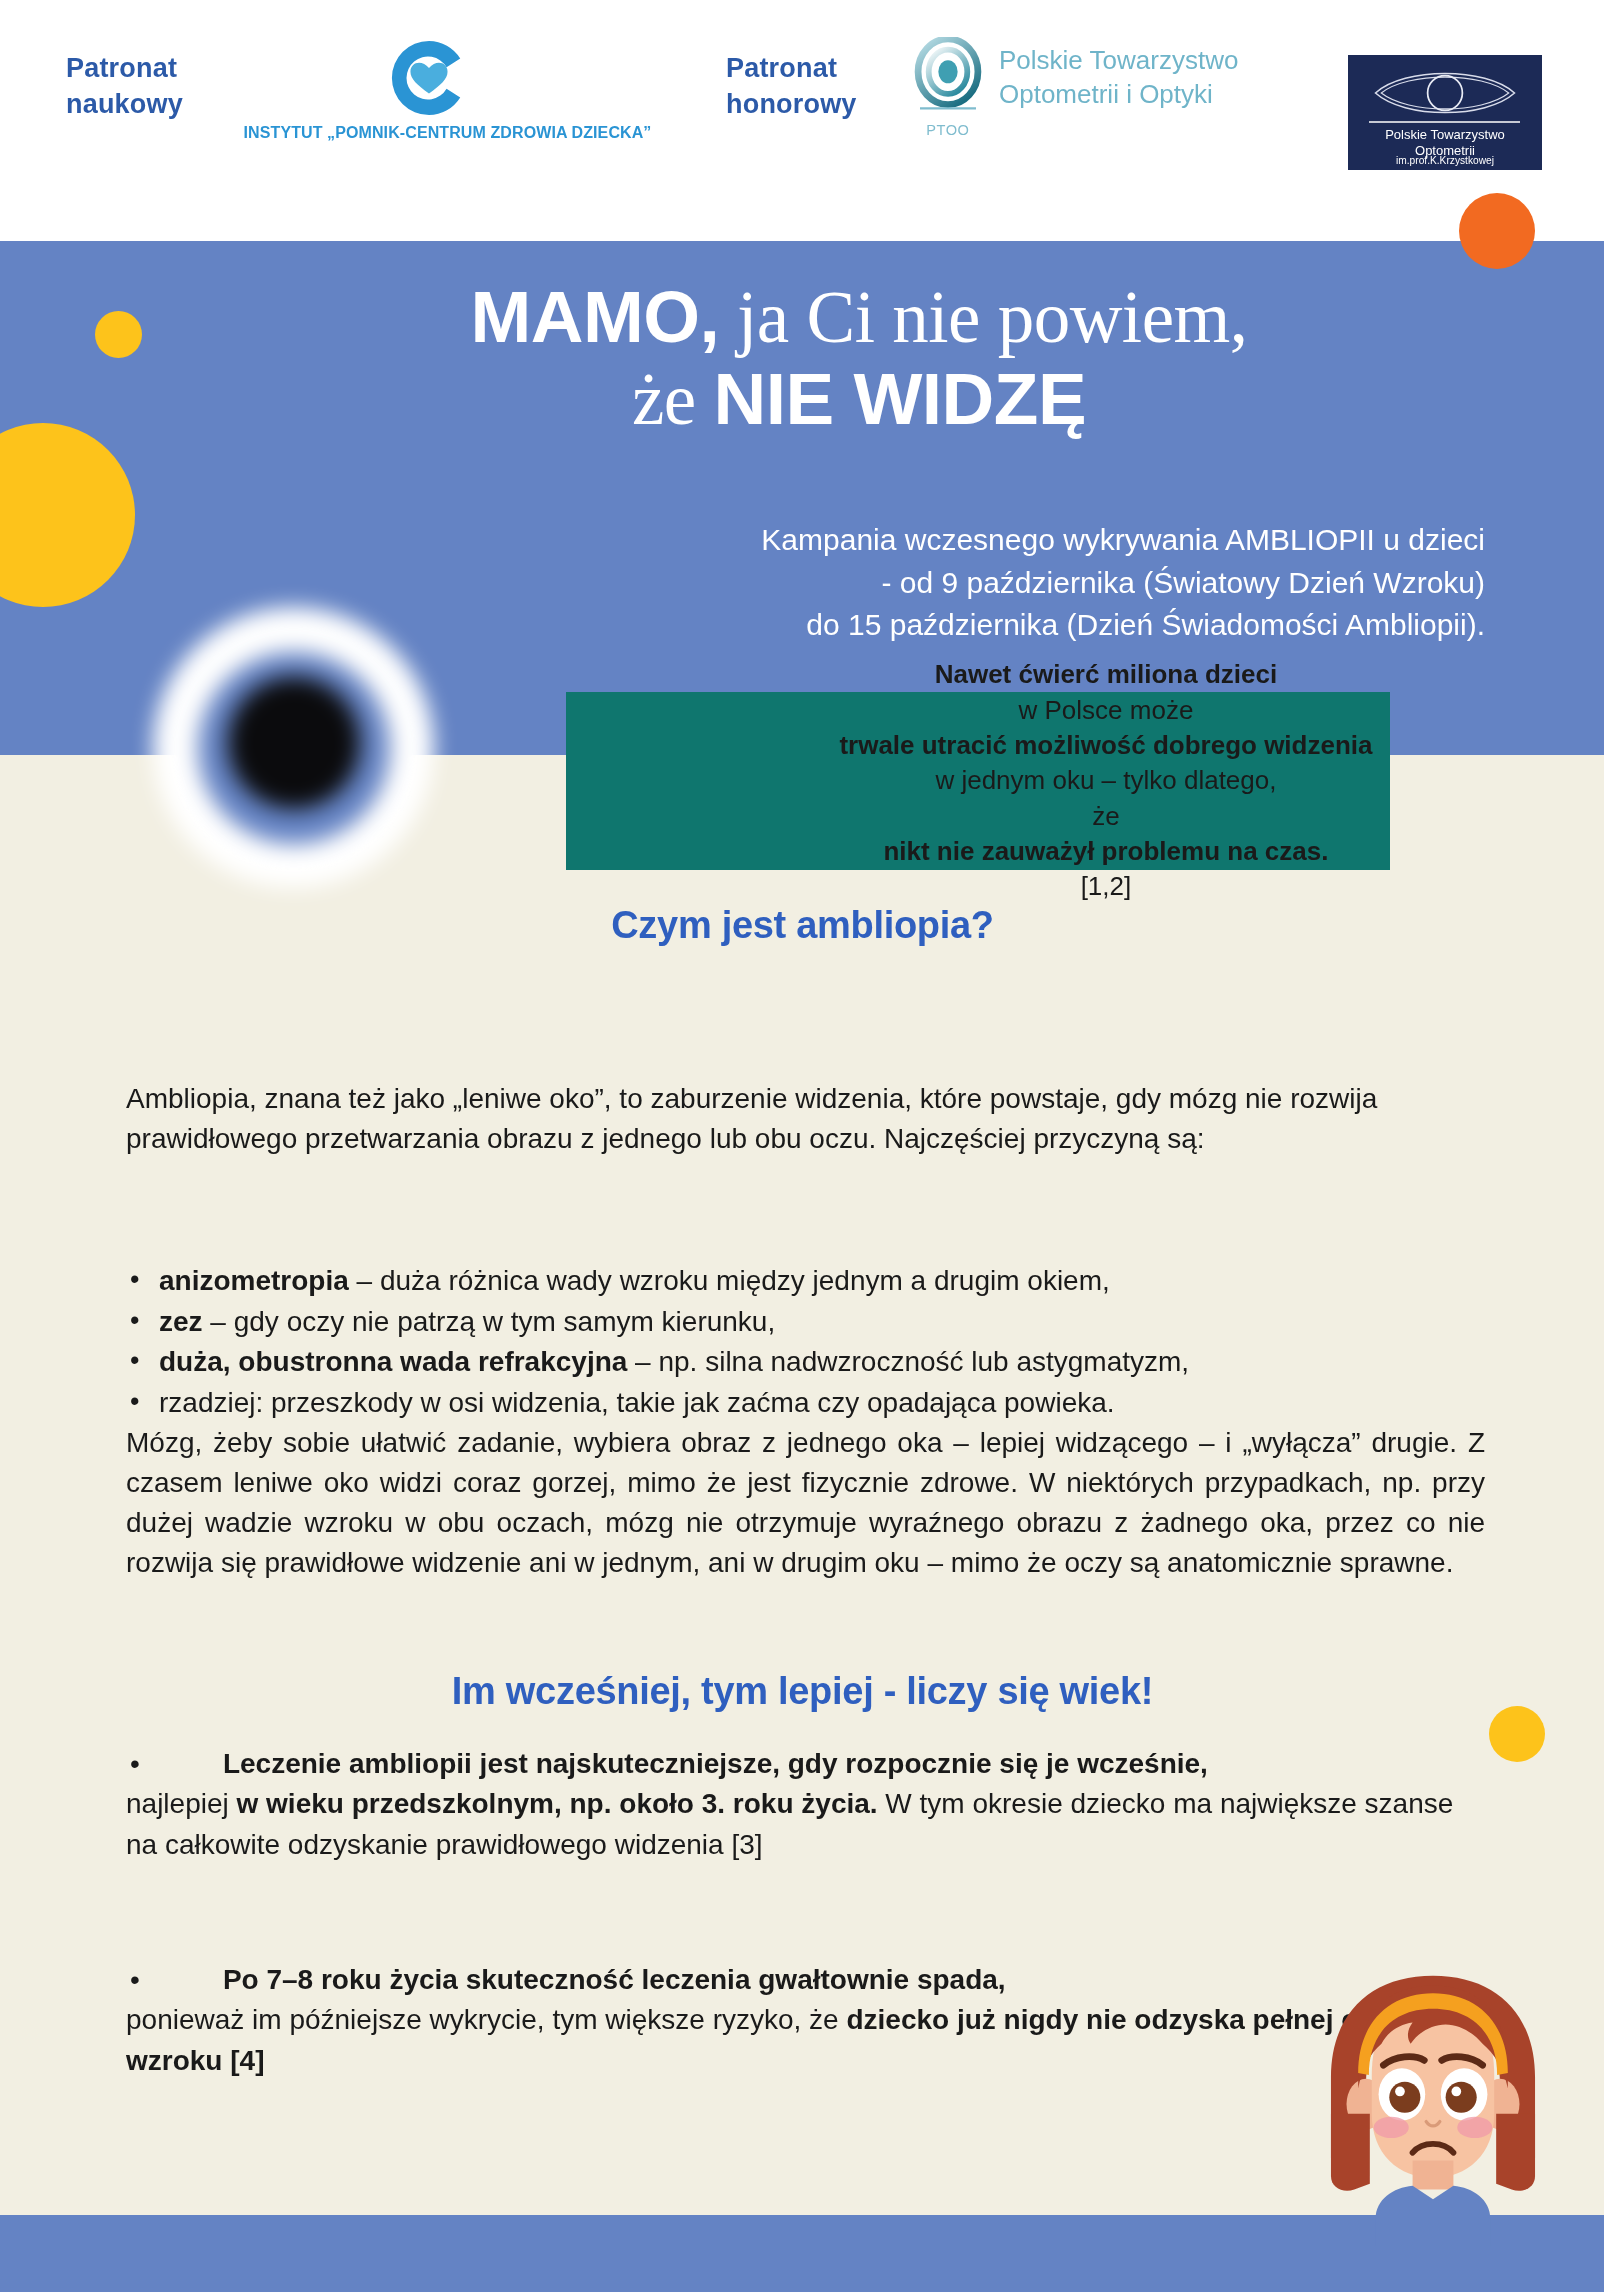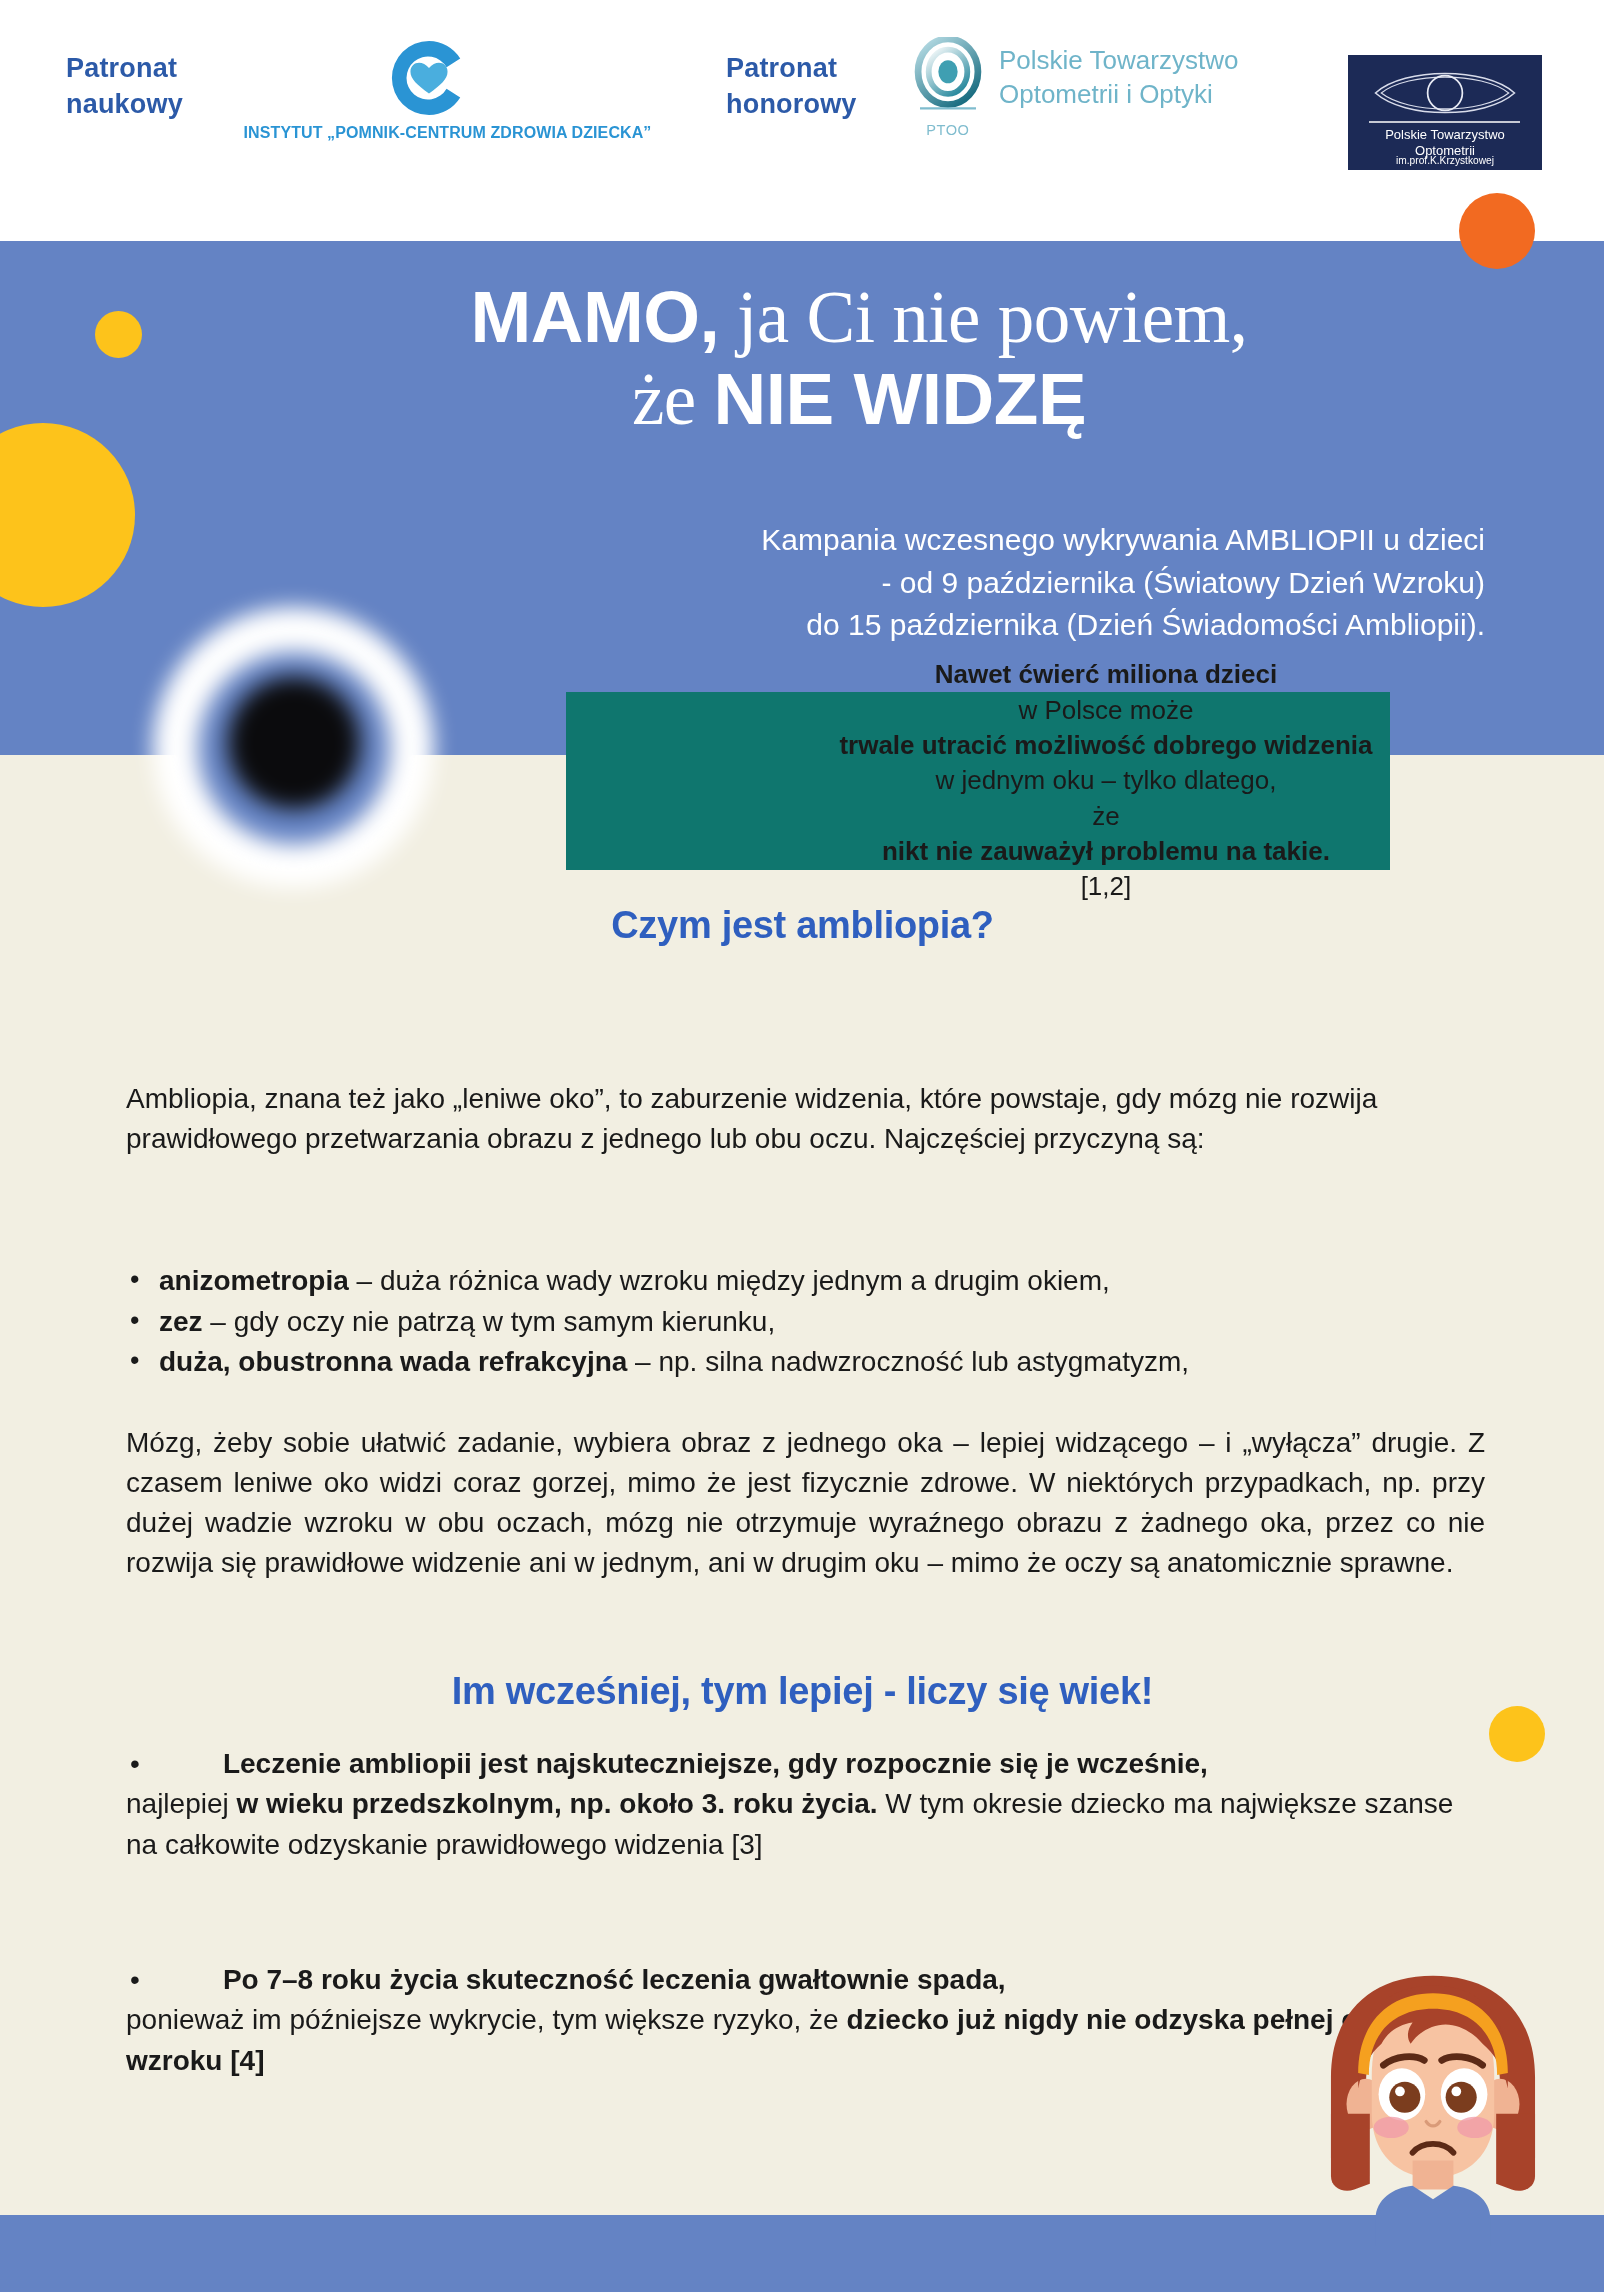--- a/index.html
+++ b/index.html
@@ -263,36 +263,37 @@
     <span>Kampania wczesnego wykrywania AMBLIOPII u dzieci</span>
     <span>- od 9 października (Światowy Dzień Wzroku)</span>
     <span>do 15 października (Dzień Świadomości Ambliopii).</span>
   </div>
 
   <div class="callout">
     <div class="callout-in">
       <span><b>Nawet ćwierć miliona dzieci</b><span> w Polsce może</span></span>
       <span><b>trwale utracić możliwość dobrego widzenia</b></span>
       <span>w jednym oku – tylko dlatego,</span>
-      <span><span>że </span><b>nikt nie zauważył problemu na takie.</b><span> [1,2]</span></span>
+      <span><span>że </span><b>nikt nie zauważył problemu na czas.</b><span> [1,2]</span></span>
     </div>
   </div>
 
   <div class="content">
 
     <div class="h-blue">
       <span>Czym jest ambliopia?</span>
     </div>
 
     <p class="para" id="p-intro">Ambliopia, znana też jako „leniwe oko”, to zaburzenie widzenia, które powstaje, gdy mózg nie rozwija prawidłowego przetwarzania obrazu z jednego lub obu oczu. Najczęściej przyczyną są:</p>
 
     <ul class="blist">
       <li><b>anizometropia</b><span> – duża różnica wady wzroku między jednym a drugim okiem,</span></li>
       <li><b>zez</b><span> – gdy oczy nie patrzą w tym samym kierunku,</span></li>
       <li><b>duża, obustronna wada refrakcyjna</b><span> – np. silna nadwzroczność lub astygmatyzm,</span></li>
+      <li><span>rzadziej: przeszkody w osi widzenia, takie jak zaćma czy opadająca powieka.</span></li>
     </ul>
 
     <p class="para" id="p-brain">Mózg, żeby sobie ułatwić zadanie, wybiera obraz z jednego oka – lepiej widzącego – i „wyłącza” drugie. Z czasem leniwe oko widzi coraz gorzej, mimo że jest fizycznie zdrowe. W niektórych przypadkach, np. przy dużej wadzie wzroku w obu oczach, mózg nie otrzymuje wyraźnego obrazu z żadnego oka, przez co nie rozwija się prawidłowe widzenie ani w jednym, ani w drugim oku – mimo że oczy są anatomicznie sprawne.</p>
 
     <div class="h-blue h-blue-2">
       <span>Im wcześniej, tym lepiej - liczy się wiek!</span>
     </div>
 
     <div class="dash" id="d1">
       <span class="lead"><b>Leczenie ambliopii jest najskuteczniejsze, gdy rozpocznie się je wcześnie,</b></span><span>najlepiej </span><b>w wieku przedszkolnym, np. około 3. roku życia.</b><span> W tym okresie dziecko ma największe szanse na całkowite odzyskanie prawidłowego widzenia [3]</span>

